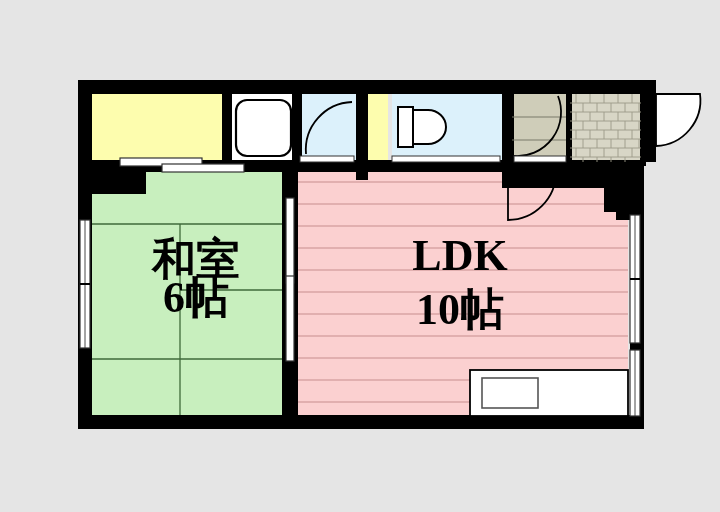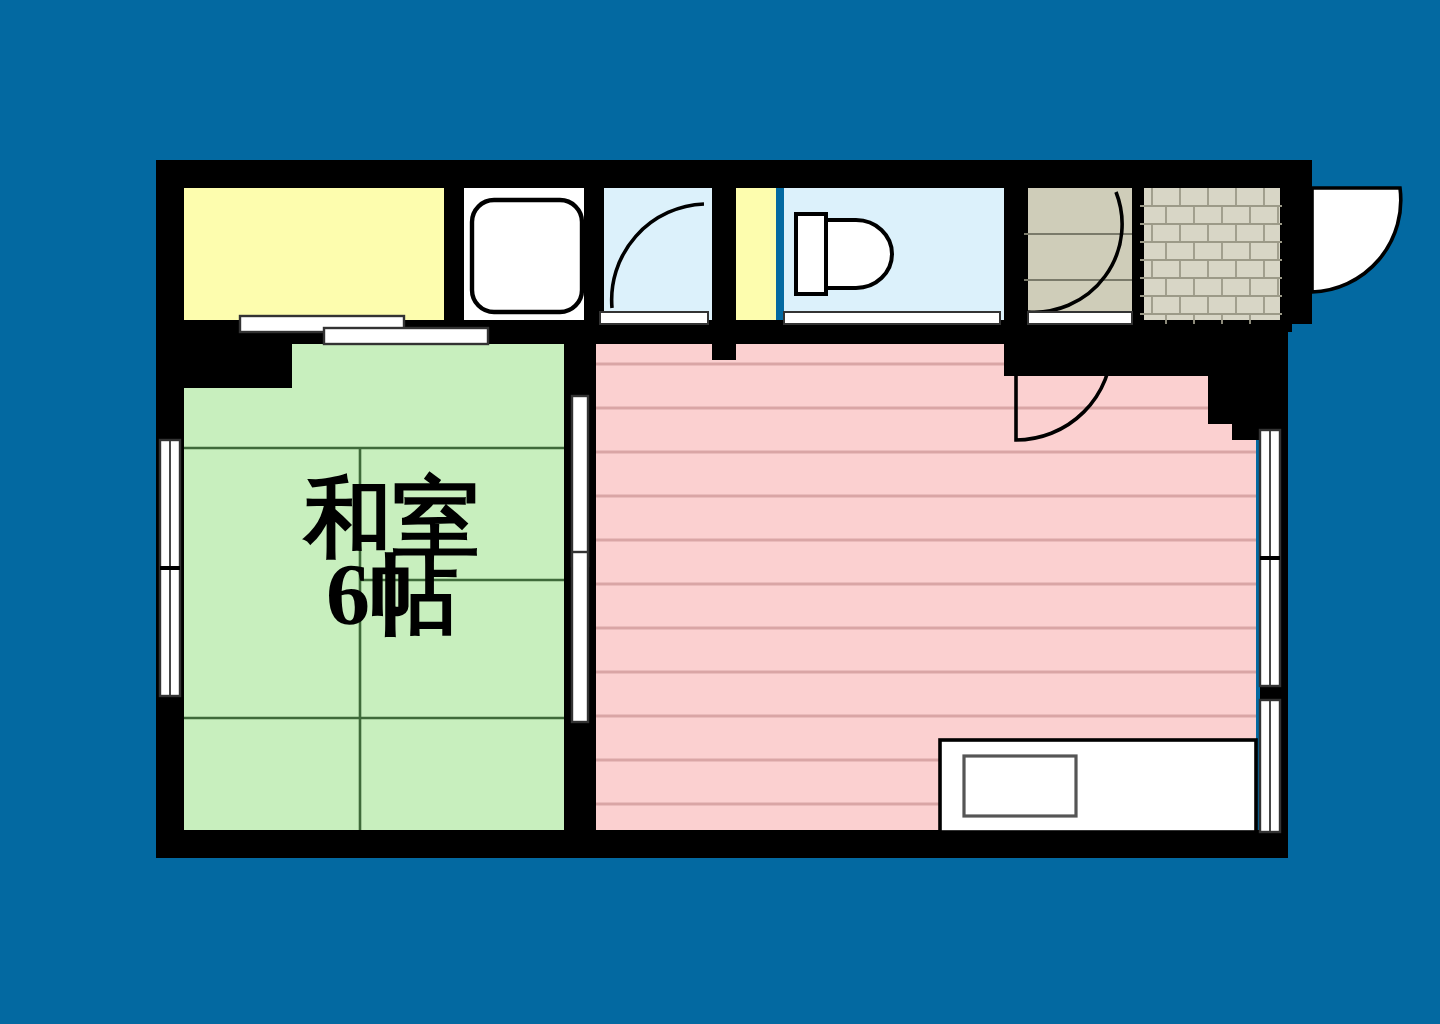--- a/index.html
+++ b/index.html
@@ -10,21 +10,21 @@
   body {
     width: 720px;
     height: 512px;
     font-family: "Liberation Sans", sans-serif;
     overflow: hidden;
   }
   #floorplan {
     position: relative;
     width: 720px;
     height: 512px;
-    background: #0369a1;
+    background: #e5e5e5;
   }
   .lbl {
     position: absolute;
     font-family: "Liberation Serif", serif;
     color: #000000;
     white-space: nowrap;
     line-height: 1;
     text-align: center;
   }
   .room-name {
@@ -225,14 +225,16 @@
     <g>
       <rect x="470" y="370" width="158" height="46" fill="#ffffff" stroke="#000000" stroke-width="1.8"></rect>
       <rect x="482" y="378" width="56" height="30" fill="#ffffff" stroke="#555555" stroke-width="1.6"></rect>
     </g>
 
   </svg>
 
   <div class="lbl room-name" style="left:136px; top:238px; width:120px;">和室</div>
   <div class="lbl room-size" style="left:136px; top:276px; width:120px;">6帖</div>
 
+  <div class="lbl room-name" style="left:385px; top:234px; width:150px;">LDK</div>
+  <div class="lbl room-size" style="left:385px; top:288px; width:150px;">10帖</div>
 
 </div>
 
 </body></html>

